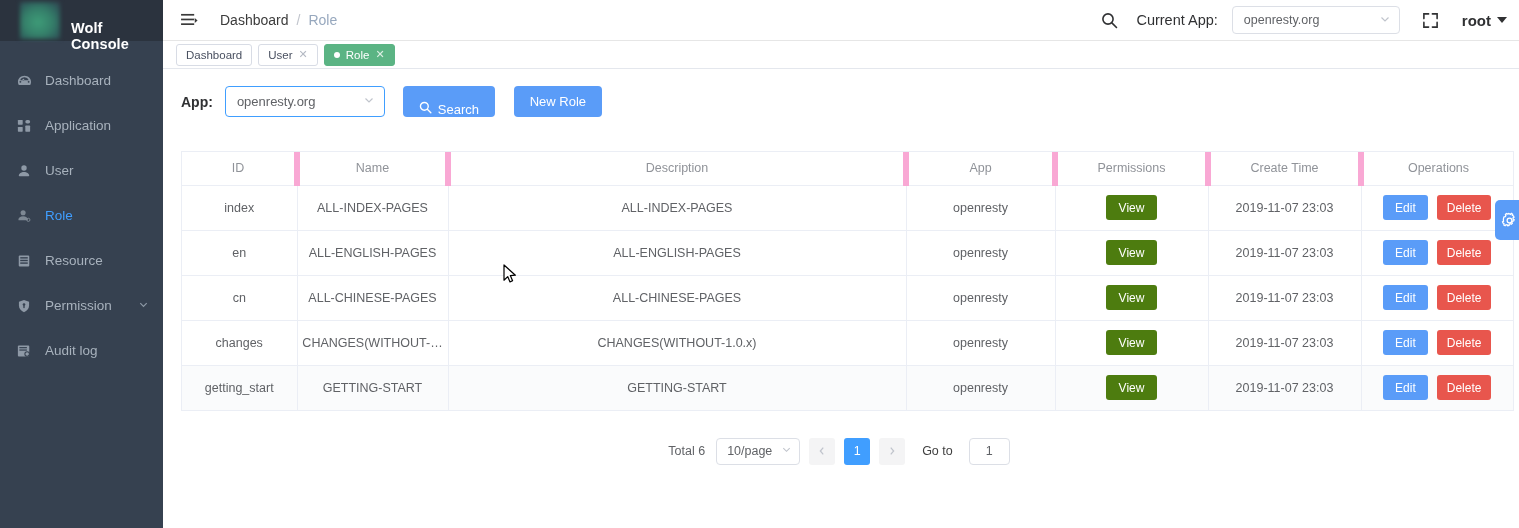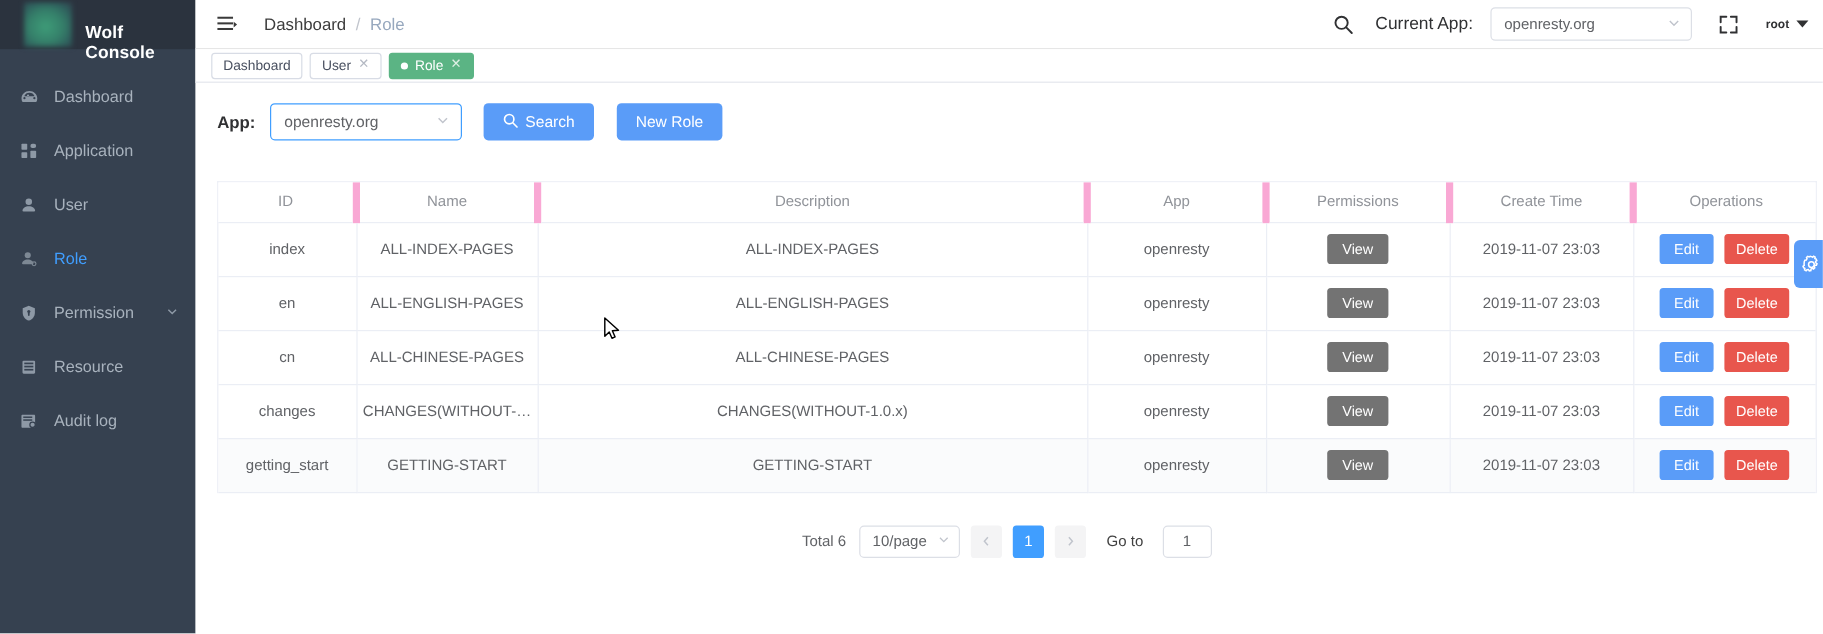--- a/index.html
+++ b/index.html
@@ -64,21 +64,21 @@
   .top-right { margin-left: auto; display: flex; align-items: center; gap: 0; padding-right: 16px; }
   .search-ico { color: #303133; display: flex; align-items: center; cursor: pointer; margin-right: 18px;}
   .cur-app-label { font-size: 14.5px; color: #303133; margin-right: 14px; }
   .app-select {
     width: 168px; height: 28px; border: 1px solid #dcdfe6; border-radius: 4px;
     display: flex; align-items: center; padding: 0 8px 0 11px;
     font-size: 12.5px; color: #606266; background: #fff; cursor: pointer;
   }
   .app-select .chev { margin-left: auto; color: #c0c4cc; }
   .fullscreen-ico { margin-left: 22px; color: #303133; cursor: pointer; display: flex; align-items: center;}
-  .user-menu { margin-left: 23px; font-size: 10px; color: #303133; font-weight: bold; display: flex; align-items: center; gap: 6px; cursor: pointer; }
+  .user-menu { margin-left: 23px; font-size: 15px; color: #303133; font-weight: bold; display: flex; align-items: center; gap: 6px; cursor: pointer; }
   .user-menu .tri { width: 0; height: 0; border-left: 5px solid transparent; border-right: 5px solid transparent; border-top: 6px solid #303133; }
 
   
   .tabstrip {
     height: 28px; background: #fff; border-bottom: 1px solid #e4e7ed;
     display: flex; align-items: center; padding-left: 13px; gap: 6px;
   }
   .tab {
     height: 22px; border: 1px solid #d8dce5; border-radius: 3px;
     display: flex; align-items: center; padding: 0 9px; gap: 6px;
@@ -104,21 +104,21 @@
     font-family: "Liberation Sans", sans-serif;
     margin-left: 4px;
   }
   .tb-input::placeholder { color: #c0c4cc; }
   .btn {
     height: 31px; border-radius: 4px; border: none; cursor: pointer;
     font-size: 13px; color: #fff; display: inline-flex; align-items: center;
     justify-content: center; gap: 6px; font-family: "Liberation Sans", sans-serif;
   }
   .btn-primary { background: #5a9cf8; }
-  .btn-search { width: 92px; margin-left: 8px; }
+  .btn-search { width: 92px; margin-left: 8px; align-items: flex-end; }
   .btn-new { width: 88px; margin-left: 9px; }
 
   
   .table-wrap { margin: 34px 9px 0 18px; border: 1px solid #ebeef5; border-bottom: none; }
   table { width: 100%; border-collapse: collapse; table-layout: fixed; }
   th {
     height: 33px; font-size: 12.5px; font-weight: normal; color: #909399;
     border-bottom: 1px solid #ebeef5; border-right: 6px solid #f9a8d4;
     background: #fff; text-align: center;
   }
@@ -127,21 +127,21 @@
     height: 45px; font-size: 12.5px; color: #606266; text-align: center;
     border-bottom: 1px solid #ebeef5; border-right: 1px solid #ebeef5;
     overflow: hidden; white-space: nowrap; text-overflow: ellipsis;
   }
   tr.hovered td { background: #fafbfc; }
   .cell-btn {
     height: 25px; border-radius: 3px; border: none; cursor: pointer;
     font-size: 12px; color: #fff; padding: 0 13px;
     font-family: "Liberation Sans", sans-serif;
   }
-  .b-view { background: #737373; }
+  .b-view { background: #4d7c0f; }
   .b-edit { background: #5a9cf8; padding: 0 12px; }
   .b-del { background: #e8564d; padding: 0 10px; margin-left: 9px; }
 
   
   .pager {
     display: flex; align-items: center; justify-content: center;
     gap: 9px; margin-top: 27px; padding-right: 8px;
   }
   .pg-total { font-size: 12.5px; color: #606266; margin-right: 2px; }
   .pg-size {
@@ -229,43 +229,43 @@
               <path d="M7 8.4c-3 0-5.4 1.7-5.4 3.8 0 .4.3.7.8.7h9.2c.5 0 .8-.3.8-.7C12.4 10.1 10 8.4 7 8.4z"></path>
               <circle cx="13" cy="12.4" r="1.8" fill="none" stroke="currentColor" stroke-width="1.1"></circle>
             </svg>
         </span>
         <span>Role</span>
       </div>
 
       <div class="nav-item">
         <span class="ico">
           <svg width="14" height="14" viewBox="0 0 16 16" fill="currentColor">
+              <rect x="2" y="1.8" width="12" height="12.4" rx="1.1"></rect>
+              <rect x="3.7" y="3.6" width="8.6" height="1.6" fill="#364150"></rect>
+              <rect x="3.7" y="6.6" width="8.6" height="1.6" fill="#364150"></rect>
+              <rect x="3.7" y="9.6" width="8.6" height="1.6" fill="#364150"></rect>
+            </svg>
+        </span>
+        <span>Resource</span>
+      </div>
+
+      <div class="nav-item">
+        <span class="ico">
+          <svg width="14" height="14" viewBox="0 0 16 16" fill="currentColor">
               <path d="M8 1L2.2 3.2v4.3C2.2 11 4.6 14 8 15c3.4-1 5.8-4 5.8-7.5V3.2L8 1z"></path>
               <circle cx="8" cy="6.4" r="1.5" fill="#364150"></circle>
               <rect x="7.2" y="7.2" width="1.6" height="3.4" rx=".8" fill="#364150"></rect>
             </svg>
         </span>
         <span>Permission</span>
         <span class="caret">
           <svg width="11" height="11" viewBox="0 0 12 12" fill="none" stroke="currentColor" stroke-width="1.3">
               <path d="M2.5 4.5L6 8l3.5-3.5"></path>
             </svg>
         </span>
-      </div>
-
-      <div class="nav-item">
-        <span class="ico">
-          <svg width="14" height="14" viewBox="0 0 16 16" fill="currentColor">
-              <rect x="2" y="1.8" width="12" height="12.4" rx="1.1"></rect>
-              <rect x="3.7" y="3.6" width="8.6" height="1.6" fill="#364150"></rect>
-              <rect x="3.7" y="6.6" width="8.6" height="1.6" fill="#364150"></rect>
-              <rect x="3.7" y="9.6" width="8.6" height="1.6" fill="#364150"></rect>
-            </svg>
-        </span>
-        <span>Resource</span>
       </div>
 
       <div class="nav-item">
         <span class="ico">
           <svg width="14" height="14" viewBox="0 0 16 16" fill="currentColor">
               <path d="M2 1.8h11c.6 0 1 .5 1 1v10.4c0 .6-.4 1-1 1H2c-.6 0-1-.4-1-1V2.8c0-.5.4-1 1-1z"></path>
               <rect x="2.7" y="3.5" width="8.6" height="1.4" fill="#364150"></rect>
               <rect x="2.7" y="6.2" width="8.6" height="1.4" fill="#364150"></rect>
               <circle cx="11.6" cy="11.4" r="2.6" fill="none" stroke="#364150" stroke-width="1.2"></circle>
               <path d="M13.5 13.3L15.2 15" stroke="#364150" stroke-width="1.3" stroke-linecap="round"></path>

